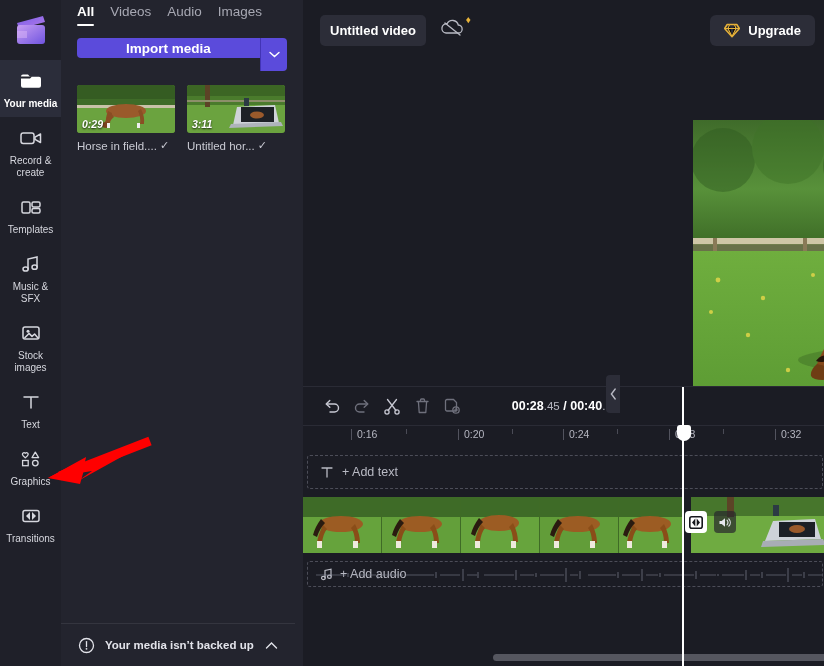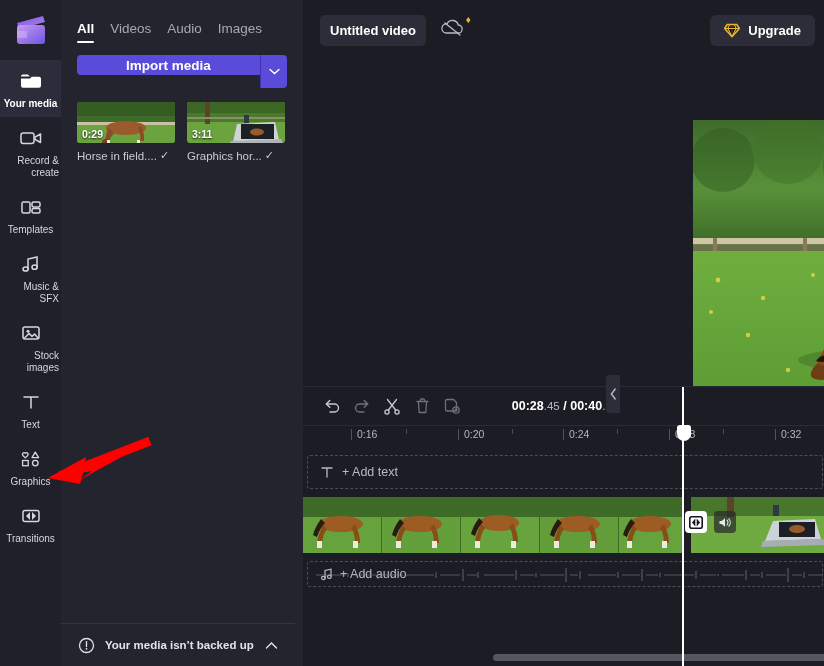--- a/index.html
+++ b/index.html
@@ -18,56 +18,57 @@
     display: flex; flex-direction: column; align-items: center;
     flex: 0 0 61px;
   }
   .logo-wrap { width: 61px; height: 60px; display: flex; align-items: center; justify-content: center; }
   .rail-item {
     width: 61px; padding: 9px 2px 7px; display: flex; flex-direction: column;
     align-items: center; justify-content: center; gap: 5px; cursor: pointer;
   }
   .rail-item.active { background: #2b2d3a; }
   .rail-label {
-    font-size: 10px; color: #d6d7de; text-align: right; line-height: 12px;
+    font-size: 10px; color: #d6d7de; text-align: center; line-height: 12px;
     max-width: 58px;
   }
   .rail-item.active .rail-label { color: #ffffff; font-weight: bold; }
   .rail-ico { width: 26px; height: 24px; display: flex; align-items: center; justify-content: center; }
   .rail-ico svg { display: block; }
 
   
   .media-panel {
     width: 242px; flex: 0 0 242px; height: 666px;
     background: #23242e; position: relative;
     display: flex; flex-direction: column;
   }
-  .tabs { display: flex; gap: 16px; padding: 21px 15px 0 16px; }
+  .tabs { display: flex; gap: 16px; padding: 4px 15px 0 16px; }
   .tab { font-size: 13.5px; color: #a7a8b3; padding-bottom: 7px; cursor: pointer; position: relative; }
   .tab.active { color: #fff; font-weight: bold; }
   .tab.active::after {
     content: ""; position: absolute; left: 0; right: 0; bottom: 0;
     height: 2.5px; background: #fff; border-radius: 2px;
   }
   .import-row { padding: 12px 16px 0; display: flex; }
   .import-btn {
     flex: 1; height: 20px; background: #5b4bdb; color: #fff;
     font-size: 13.5px; font-weight: bold; border: none; border-radius: 4px 0 0 4px;
     cursor: pointer;
   }
   .import-caret {
     width: 27px; height: 33px; background: #5b4bdb; border-radius: 0 4px 4px 0;
     border: none; border-left: 1px solid #4234b5; color: #fff; cursor: pointer;
     display: flex; align-items: center; justify-content: center;
   }
   .media-grid { display: flex; gap: 12px; padding: 14px 16px 0; }
   .media-card { width: 98px; cursor: pointer; }
   .thumb {
-    width: 98px; height: 41px; border-radius: 3px; position: relative; overflow: hidden;
+    width: 98px; height: 48px; border-radius: 3px; position: relative; overflow: hidden;
     background: #2e4a1f;
+    font-style: italic;
   }
   .thumb .dur {
     position: absolute; left: 5px; bottom: 3px; color: #fff;
     font-size: 10.5px; font-weight: bold; text-shadow: 0 1px 2px rgba(0,0,0,.8);
   }
   .media-name-row { display: flex; align-items: center; gap: 3px; margin-top: 6px; }
   .media-name {
     font-size: 11.5px; color: #c9cad3; white-space: nowrap; overflow: hidden;
     text-overflow: ellipsis; max-width: 80px;
   }
@@ -337,21 +338,21 @@
             <rect x="0" y="15" width="98" height="2" fill="#8d8f6a"></rect>
             <rect x="57" y="13" width="5" height="8" fill="#2c3a44"></rect>
             <path d="M50 22 L88 20 L92 38 L46 40z" fill="#cfd3d8"></path>
             <rect x="54" y="22" width="33" height="15" fill="#1d2126"></rect>
             <ellipse cx="70" cy="30" rx="7" ry="3.5" fill="#9a5a2b"></ellipse>
             <path d="M44 39 L94 37 L96 41 L42 43z" fill="#aeb3ba"></path>
           </svg>
           <span class="dur">3:11</span>
         </div>
         <div class="media-name-row">
-          <span class="media-name">Graphics hor...</span>
+          <span class="media-name">Untitled hor...</span>
           <span class="check">✓</span>
         </div>
       </div>
     </div>
 
     <div class="backup-bar">
       <svg width="17" height="17" viewBox="0 0 17 17">
         <circle cx="8.5" cy="8.5" r="7" fill="none" stroke="#e2e3ea" stroke-width="1.3"></circle>
         <path d="M8.5 4.6v5" stroke="#e2e3ea" stroke-width="1.3" stroke-linecap="round"></path>
         <circle cx="8.5" cy="11.8" r=".9" fill="#e2e3ea"></circle>

